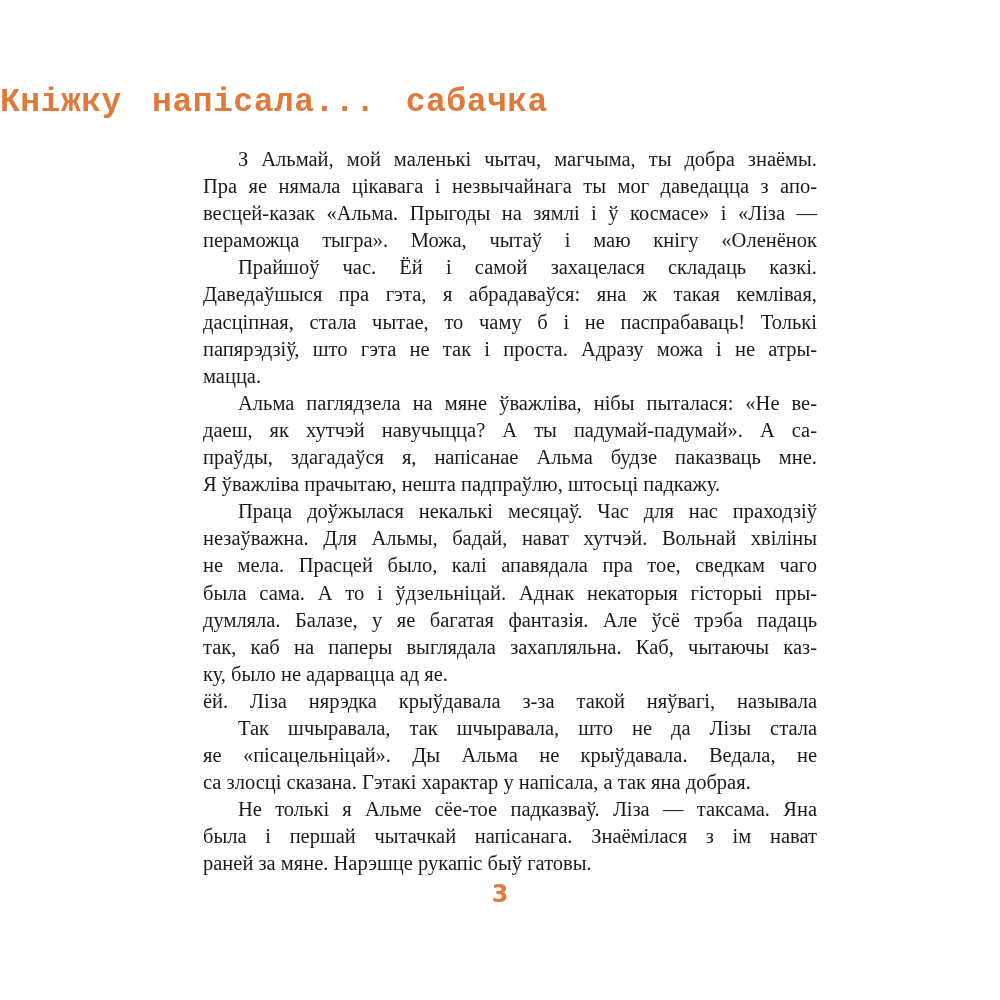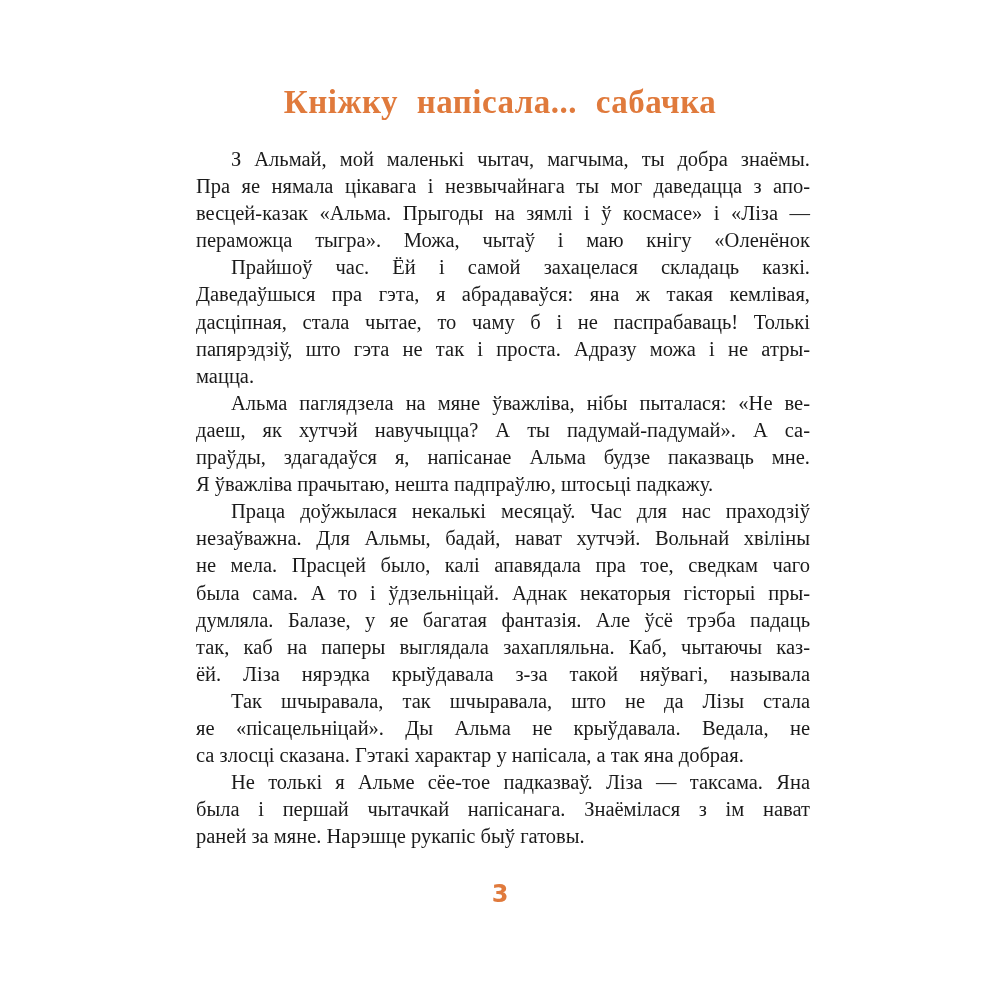--- a/index.html
+++ b/index.html
@@ -1,24 +1,24 @@
 <!DOCTYPE html>
 <html><head>
 <meta charset="utf-8">
 <style>
   html, body { margin: 0; padding: 0; background: #ffffff; }
   body { width: 1000px; height: 1000px; position: relative; overflow: hidden; }
   .page { position: absolute; left: 0; top: 0; width: 1000px; height: 1000px; background: #fff; }
   .title {
-    position: absolute; left: 0; top: 84px; width: 1000px; text-align: center;
-    font-family: Liberation Serif, serif; font-weight: bold; font-size: 33px;
+    position: absolute; left: 0; top: 84px; width: 1000px; text-align: left;
+    font-family: Liberation Mono, monospace; font-weight: bold; font-size: 33px;
     letter-spacing: 0.5px; word-spacing: 10px;
   }
   .body-text {
-    position: absolute; left: 196px; top: 146px; width: 614px;
+    position: absolute; left: 203px; top: 146px; width: 614px;
     font-family: "Liberation Serif", serif; font-size: 20.5px; line-height: 27.1px;
     color: #1a1a1a;
   }
   .line { display: block; white-space: nowrap; text-align: justify; text-align-last: justify; height: 27.1px; overflow: visible; }
   .line.indent { padding-left: 35px; }
   .line.last { text-align-last: left; }
   .page-number {
     position: absolute; left: 0; top: 880px; width: 1000px; text-align: center;
     font-family: "DejaVu Sans", sans-serif; font-weight: bold; font-size: 24px;
   }
@@ -48,20 +48,21 @@
         <span class="line">праўды, здагадаўся я, напісанае Альма будзе паказваць мне.</span>
         <span class="line last">Я ўважліва прачытаю, нешта падпраўлю, штосьці падкажу.</span>
       </div>
       <div>
         <span class="line indent">Праца доўжылася некалькі месяцаў. Час для нас праходзіў</span>
         <span class="line">незаўважна. Для Альмы, бадай, нават хутчэй. Вольнай хвіліны</span>
         <span class="line">не мела. Прасцей было, калі апавядала пра тое, сведкам чаго</span>
         <span class="line">была сама. А то і ўдзельніцай. Аднак некаторыя гісторыі пры-</span>
         <span class="line">думляла. Балазе, у яе багатая фантазія. Але ўсё трэба падаць</span>
         <span class="line">так, каб на паперы выглядала захапляльна. Каб, чытаючы каз-</span>
+        <span class="line last">ку, было не адарвацца ад яе.</span>
       </div>
       <div>
         <span class="line">ёй. Ліза нярэдка крыўдавала з-за такой няўвагі, называла</span>
         <span class="line indent">Так шчыравала, так шчыравала, што не да Лізы стала</span>
         <span class="line">яе «пісацельніцай». Ды Альма не крыўдавала. Ведала, не</span>
         <span class="line last">са злосці сказана. Гэтакі характар у напісала, а так яна добрая.</span>
       </div>
       <div>
         <span class="line indent">Не толькі я Альме сёе-тое падказваў. Ліза — таксама. Яна</span>
         <span class="line">была і першай чытачкай напісанага. Знаёмілася з ім нават</span>

